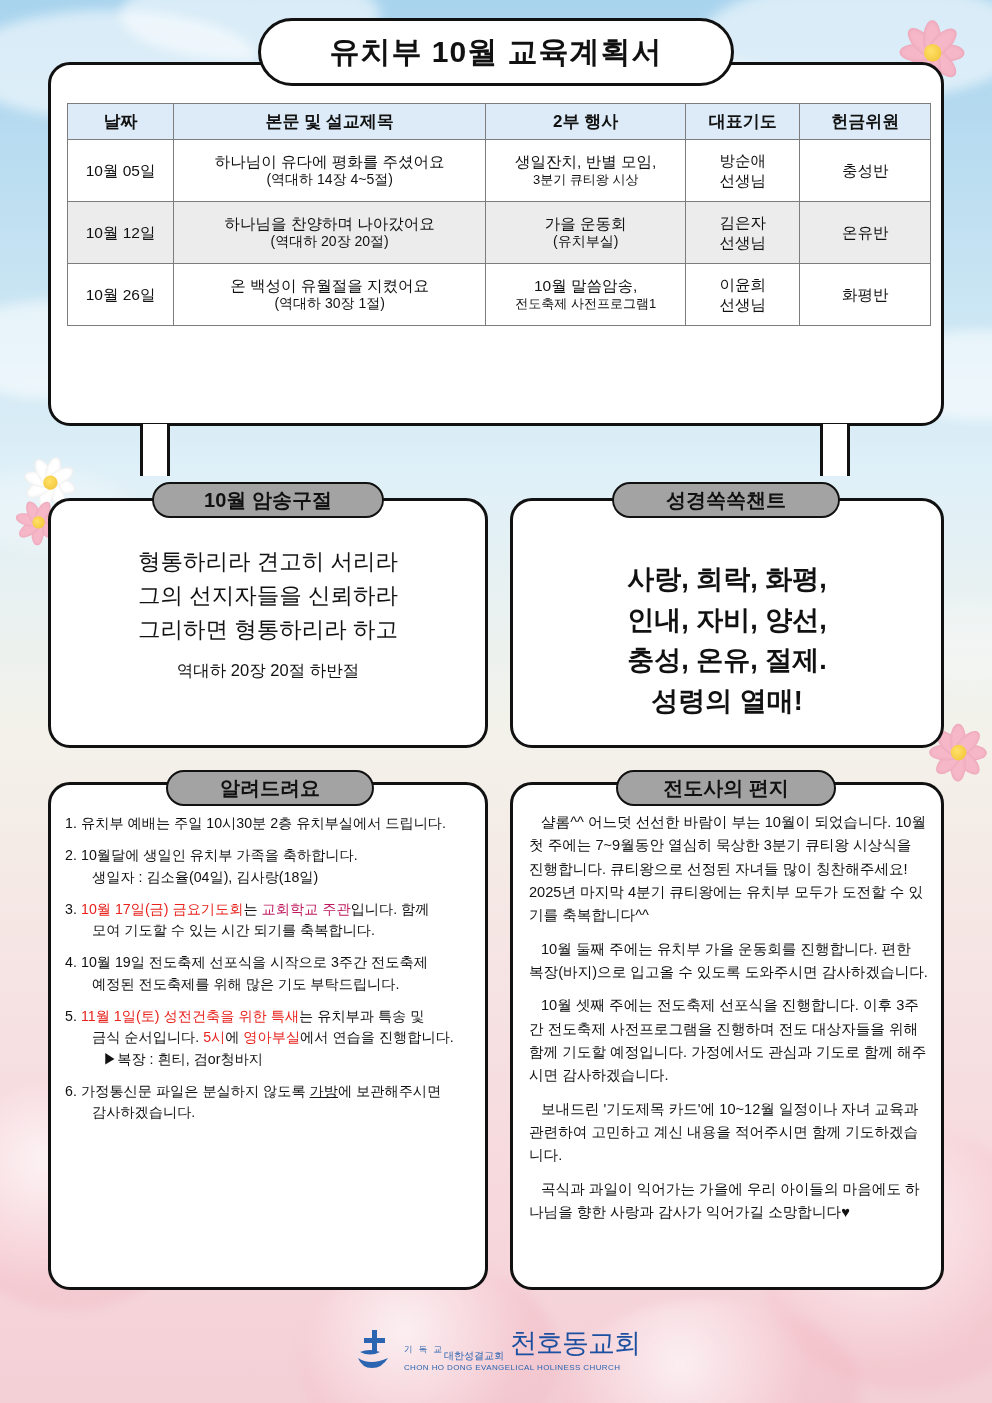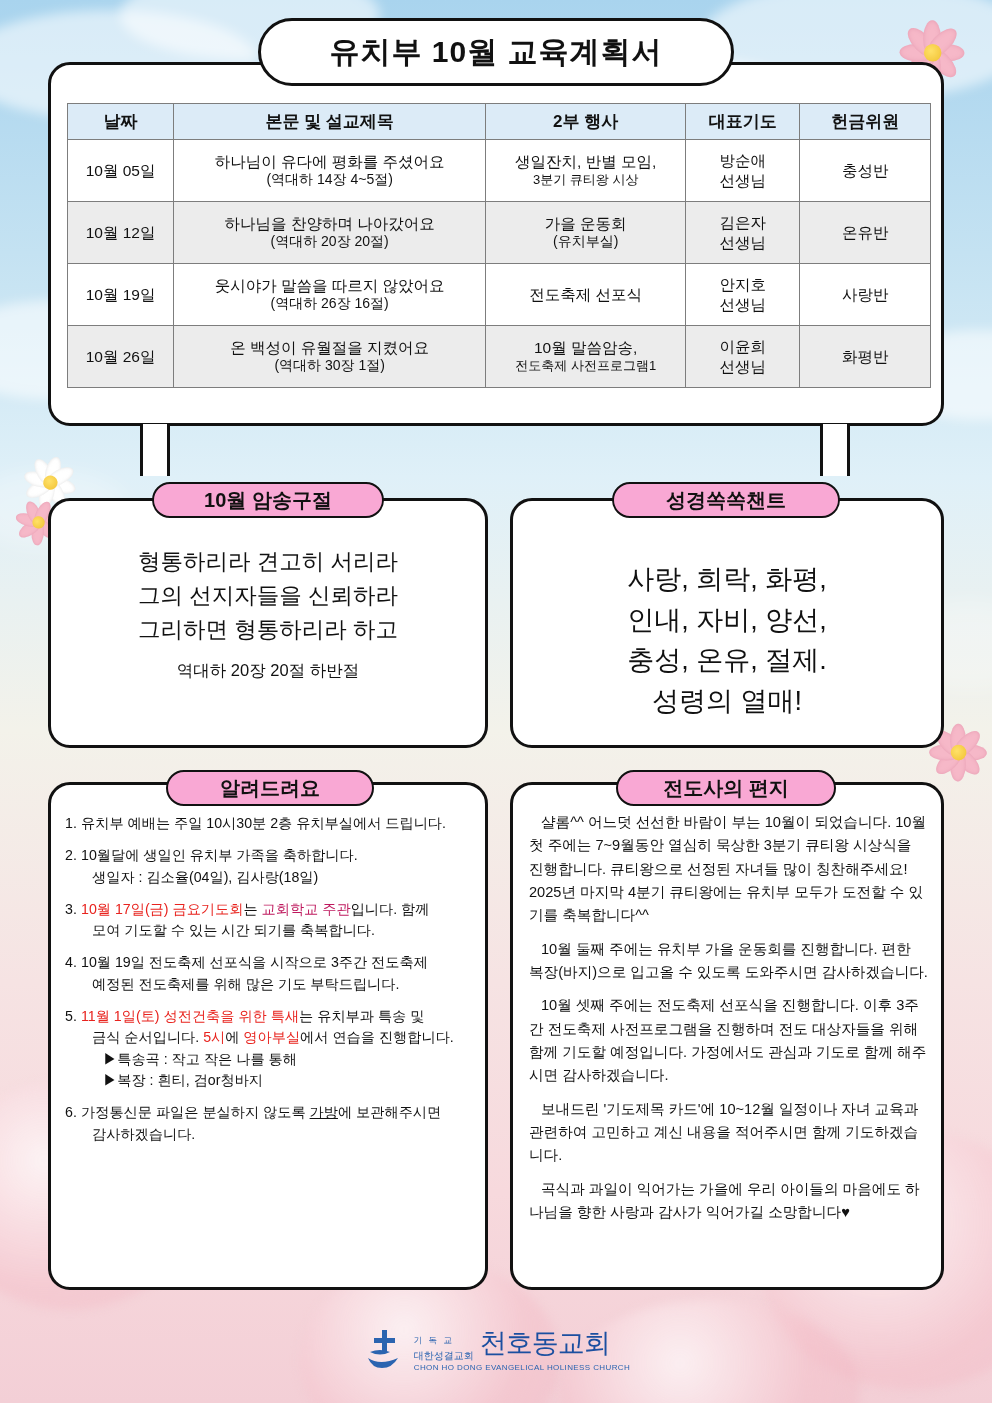--- a/index.html
+++ b/index.html
@@ -86,37 +86,37 @@
 
   
   .connector {
     position:absolute; width:30px; height:52px;
     border:3px solid #111; border-top:none; border-bottom:none;
     background:#fff; z-index:2;
   }
 
   
   .tab {
-    position:absolute; background:#f9a8d4; border:2.5px solid #111; border-radius:20px;
+    position:absolute; background:#a3a3a3; border:2.5px solid #111; border-radius:20px;
     height:36px; display:flex; align-items:center; justify-content:center;
     font-size:20px; font-weight:700; color:#111; z-index:7;
   }
 
   
   #verse-card { left:48px; top:498px; width:440px; height:250px; }
   #chant-card { left:510px; top:498px; width:434px; height:250px; }
 
   .verse-body {
     position:absolute; left:14px; right:14px; top:44px;
     text-align:center; color:#111; font-size:22.5px; line-height:1.52;
   }
   .verse-ref { margin-top:10px; font-size:16.5px; }
   .chant-body {
     position:absolute; left:14px; right:14px; top:58px;
-    text-align:center; color:#111; font-size:27px; line-height:1.5; font-weight:400;
+    text-align:center; color:#111; font-size:27px; line-height:1.5; font-weight:700;
   }
 
   
   #notice-card { left:48px; top:782px; width:440px; height:508px; }
   #letter-card { left:510px; top:782px; width:434px; height:508px; }
 
   .notice-list {
     position:absolute; left:14px; right:10px; top:28px;
     font-size:14.2px; line-height:1.5; color:#111;
   }
@@ -135,21 +135,21 @@
   .letter-body p { margin:0 0 10px 0; text-indent:12px; }
 
   
   .footer {
     position:absolute; left:0; right:0; top:1318px; height:60px;
     display:flex; align-items:center; justify-content:center; gap:8px;
   }
   .logo-mark {
     width:44px; height:44px; position:relative; flex:0 0 44px;
   }
-  .logo-text-wrap { display:flex; flex-direction:column; line-height:1; }
+  .logo-text-wrap { display:flex; flex-direction:row; line-height:1; }
   .logo-small { font-size:8.5px; color:#2b64b0; letter-spacing:2px; }
   .logo-small2 { font-size:10px; color:#2b64b0; margin-top:6px; }
   .logo-main { font-size:27px; font-weight:400; color:#1b4fa0; letter-spacing:-1px; }
   .logo-eng { font-size:8px; color:#2b64b0; letter-spacing:.4px; margin-top:2px; }
   .logo-col { display:flex; flex-direction:column; }
   .logo-row { display:flex; align-items:flex-end; gap:6px; }
 </style>
 </head>
 <body>
 
@@ -254,35 +254,20 @@
           <div>가을 운동회</div>
           <div class="sub">(유치부실)</div>
         </td>
         <td>
           <div>김은자</div>
           <div>선생님</div>
         </td>
         <td>온유반</td>
       </tr>
       <tr>
-        <td>10월 19일</td>
-        <td>
-          <div>웃시야가 말씀을 따르지 않았어요</div>
-          <div class="sub">(역대하 26장 16절)</div>
-        </td>
-        <td>
-          <div>전도축제 선포식</div>
-        </td>
-        <td>
-          <div>안지호</div>
-          <div>선생님</div>
-        </td>
-        <td>사랑반</td>
-      </tr>
-      <tr>
         <td>10월 26일</td>
         <td>
           <div>온 백성이 유월절을 지켰어요</div>
           <div class="sub">(역대하 30장 1절)</div>
         </td>
         <td>
           <div>10월 말씀암송,</div>
           <div class="sub-sm">전도축제 사전프로그램1</div>
         </td>
         <td>
@@ -354,21 +339,20 @@
         <span>10월 19일 전도축제 선포식을 시작으로 3주간 전도축제</span>
         <span class="ind">예정된 전도축제를 위해 많은 기도 부탁드립니다.</span>
       </div>
     </div>
 
     <div class="notice-item">
       <div class="notice-num">5.</div>
       <div class="notice-txt">
         <span class="red">11월 1일(토) 성전건축을 위한 특새</span><span>는 유치부과 특송 및</span>
         <span class="ind"><span>금식 순서입니다. </span><span class="red">5시</span><span>에 </span><span class="red">영아부실</span><span>에서 연습을 진행합니다.</span></span>
-        <span class="ind" style="padding-left:22px">▶특송곡 : 작고 작은 나를 통해</span>
         <span class="ind" style="padding-left:22px">▶복장 : 흰티, 검or청바지</span>
       </div>
     </div>
 
     <div class="notice-item">
       <div class="notice-num">6.</div>
       <div class="notice-txt">
         <span>가정통신문 파일은 분실하지 않도록 </span><span class="u">가방</span><span>에 보관해주시면</span>
         <span class="ind">감사하겠습니다.</span>
       </div>

